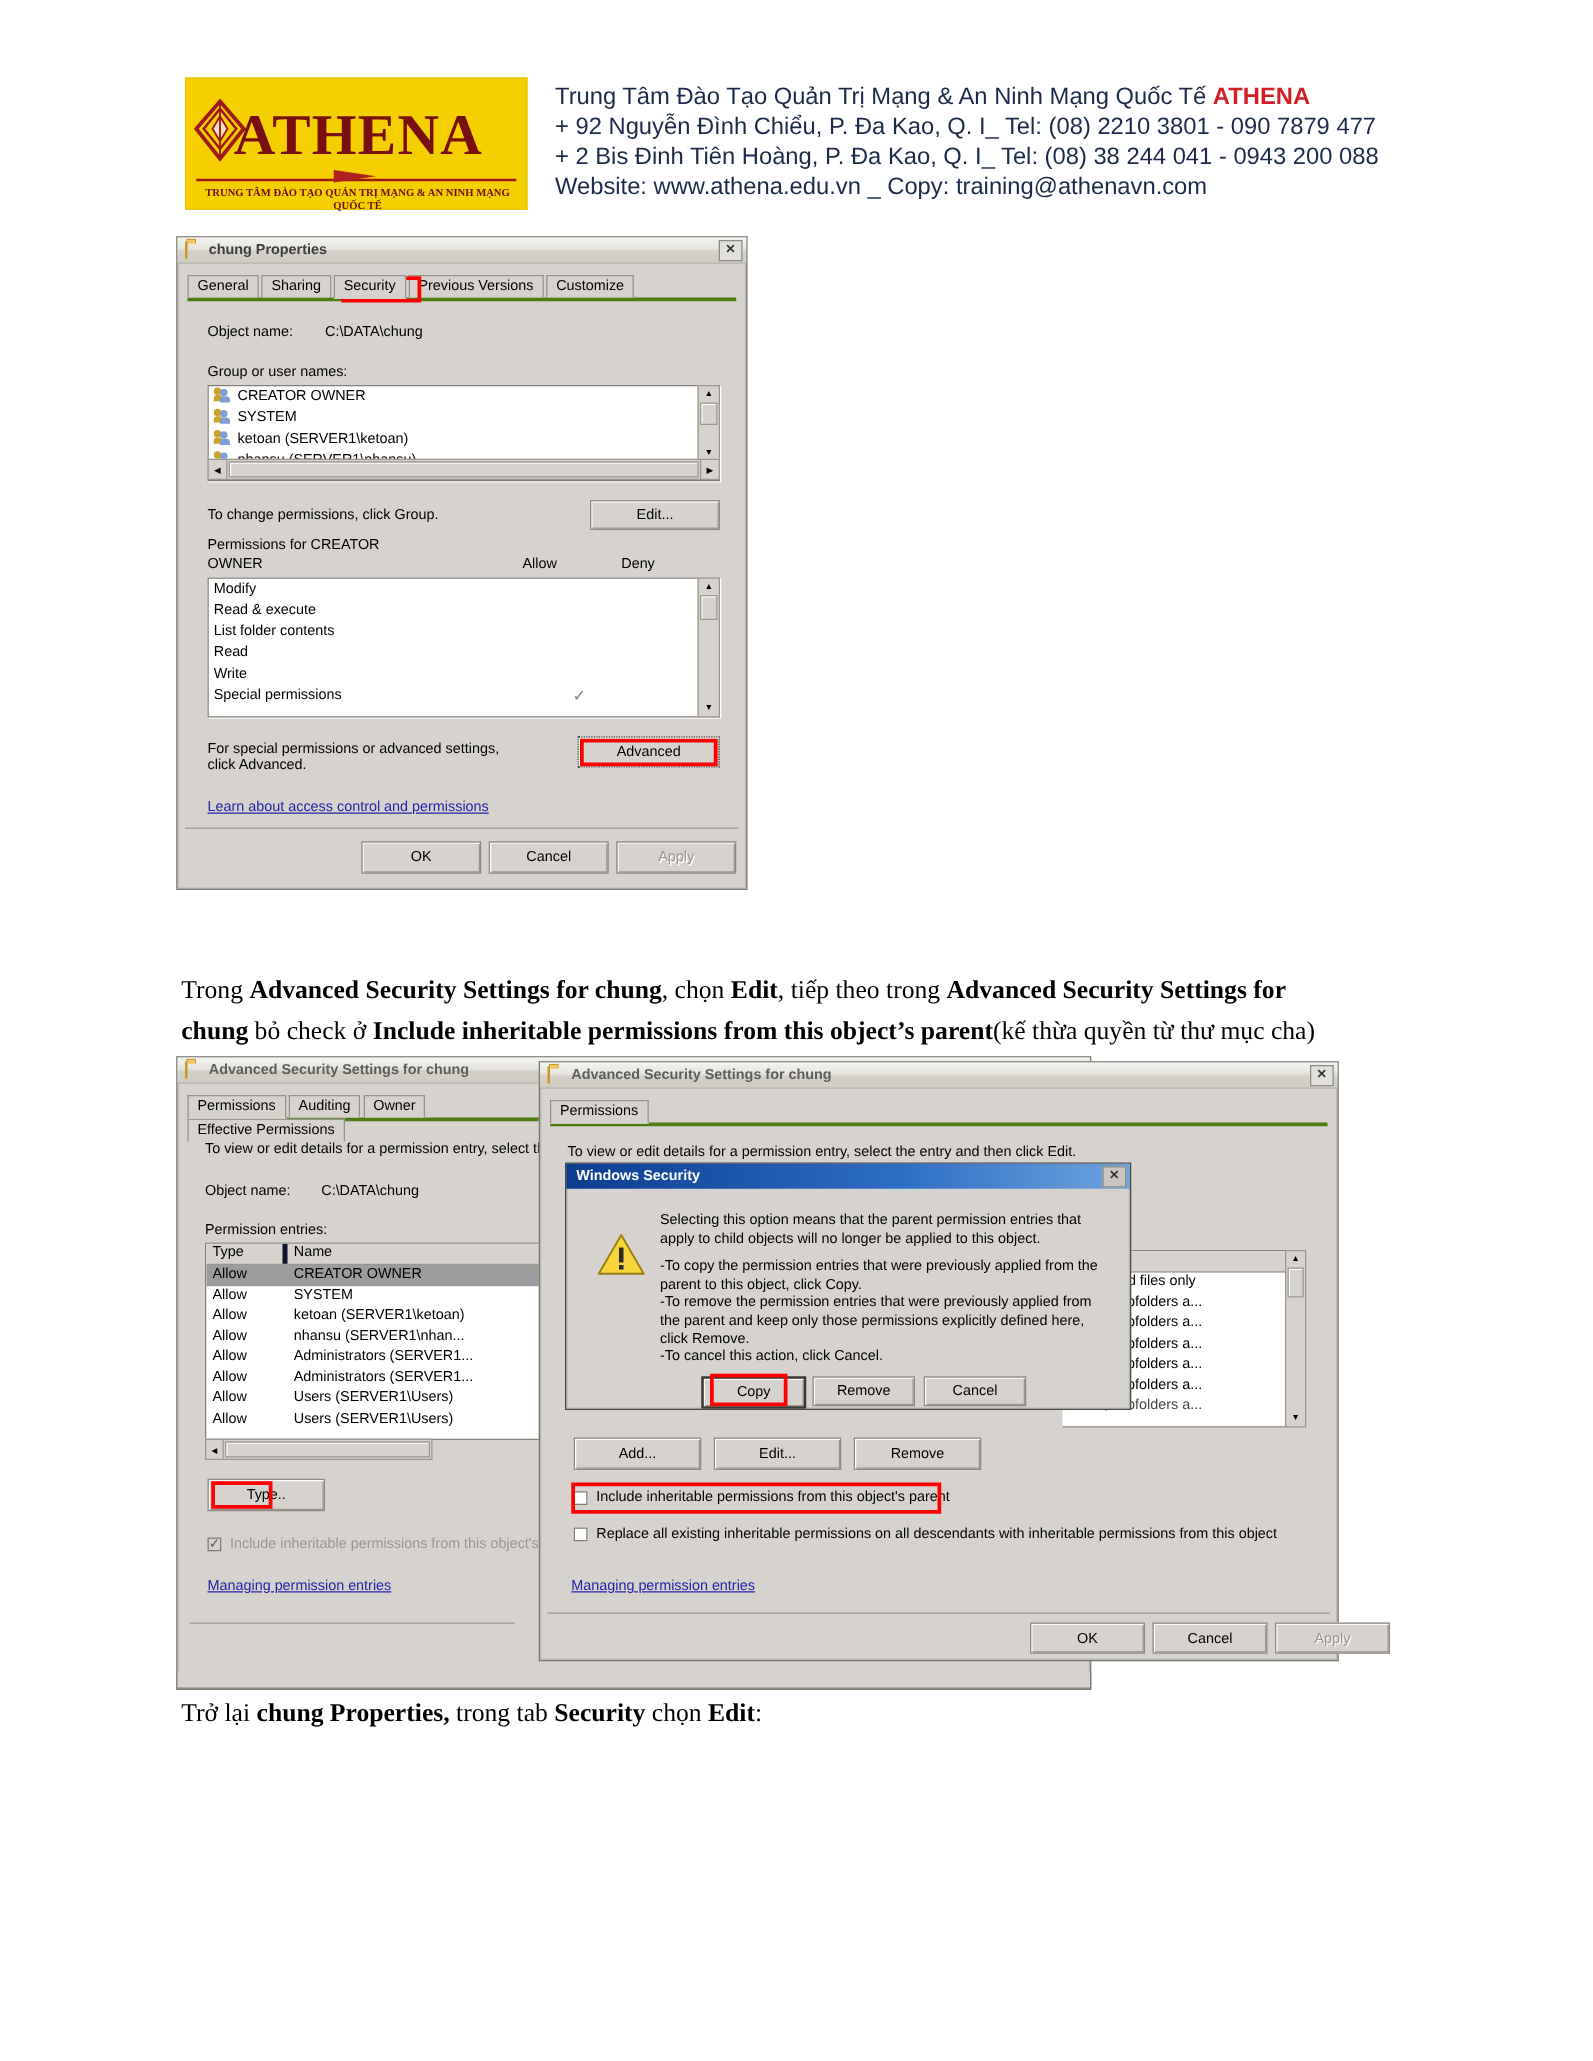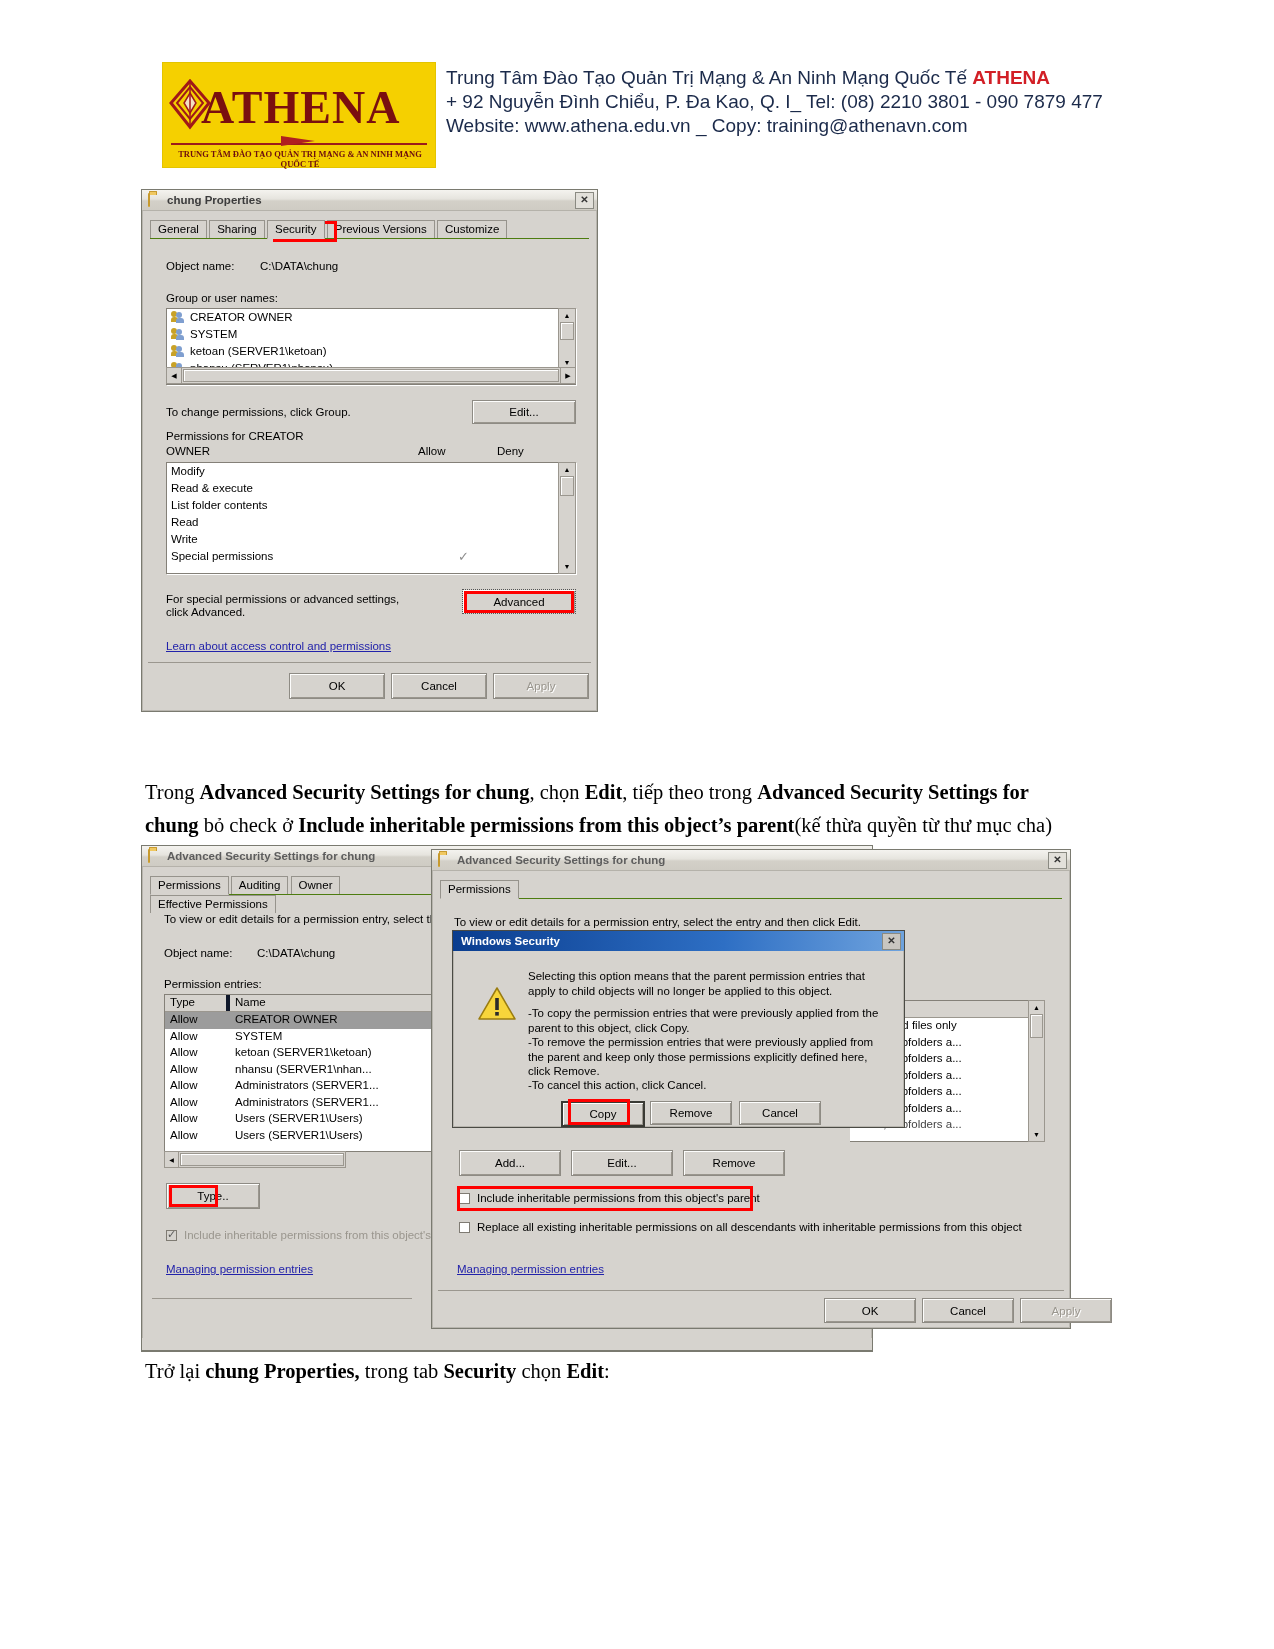--- a/index.html
+++ b/index.html
@@ -6,21 +6,21 @@
   body {
     width:1274px; height:1649px;
     background:#ffffff;
     font-family:"Liberation Serif", serif;
     position:relative;
     overflow:hidden;
   }
   .page { position:relative; width:1274px; height:1649px; }
 
   
-  .banner { position:absolute; left:162px; top:62px; width:915px; height:104px; display:flex; }
+  .banner { position:absolute; left:148px; top:62px; width:915px; height:104px; display:flex;gap:12px; }
   .logo-box {
     width:272px; height:104px; background:#F5D000;
     position:relative; flex:none;
     border:1px solid #e3c400;
   }
   .logo-word {
     position:absolute; left:38px; top:18px;
     font-family:"Liberation Serif", serif;
     font-weight:bold; font-size:46px; letter-spacing:1px;
     color:#7a0f0f; -webkit-text-stroke:0px;
@@ -63,21 +63,21 @@
   .folder-ic:before{content:"";position:absolute;left:0;top:-3px;width:6px;height:3px;background:#f0c861;border:1px solid #c79a2f;border-bottom:none;border-radius:1px 1px 0 0;}
   .tb-title { font-weight:bold; font-size:11.5px; color:#5d5d5d; flex:1; white-space:nowrap; overflow:hidden;}
   .tb-title.dark { color:#3c3c3c; }
   .tb-close {
     width:17px; height:15px; border:1px solid #8a8a82; background:#e2e0da;
     display:flex; align-items:center; justify-content:center;
     font-size:10px; font-weight:bold; color:#333; line-height:1; cursor:default;
   }
 
   
-  .tabstrip { position:relative; height:18px; margin:7px 8px 0 8px; border-bottom:1px solid #4d7c0f; }
+  .tabstrip { position:relative; height:18px; margin:7px 8px 0 8px; border-bottom:3px solid #4d7c0f; }
   .tab {
     display:inline-block; padding:2px 7px 2px 7px; font-size:11.5px;
     border:1px solid #96938c; border-bottom:none; background:#d6d3ce;
     position:relative; top:0px; margin-right:-1px; line-height:13px;
   }
   .tab.sel { background:#d6d3ce; border-bottom:1px solid #d6d3ce; z-index:2; }
   .lbl { position:absolute; white-space:nowrap; }
   .listbox { position:absolute; background:#fff; border:1px solid #848078; box-shadow:1px 1px 0 #fff; overflow:hidden; }
   .listrow { padding:1px 4px; white-space:nowrap; line-height:15px; }
   .btn {
@@ -132,20 +132,21 @@
         <line x1="21" y1="2" x2="21" y2="48" stroke="#a01818" stroke-width="1.5"></line>
       </svg>
       <div class="logo-word">ATHENA</div>
       <div class="logo-rule"></div>
       <div class="logo-arrow"></div>
       <div class="logo-sub">TRUNG TÂM ĐÀO TẠO QUẢN TRỊ MẠNG &amp; AN NINH MẠNG QUỐC TẾ</div>
     </div>
     <div class="banner-text">
       <div class="banner-line"><span>Trung Tâm Đào Tạo Quản Trị Mạng &amp; An Ninh Mạng Quốc Tế </span><span class="athena-red">ATHENA</span></div>
       <div class="banner-line">+ 92 Nguyễn Đình Chiểu, P. Đa Kao, Q. I_ Tel: (08) 2210 3801 -  090 7879 477</div>
+      <div class="banner-line">+ 2 Bis Đinh Tiên Hoàng, P. Đa Kao, Q. I_ Tel: (08) 38 244 041 - 0943 200 088</div>
       <div class="banner-line">Website: www.athena.edu.vn   _    Copy: training@athenavn.com</div>
     </div>
   </div>
 
   <div class="dlg" style="left:141px; top:189px; width:455px; height:521px;">
     <div class="titlebar">
       <span class="tb-icon"><span class="folder-ic"></span></span>
       <span class="tb-title dark">chung Properties</span>
       <span class="tb-close">✕</span>
     </div>

